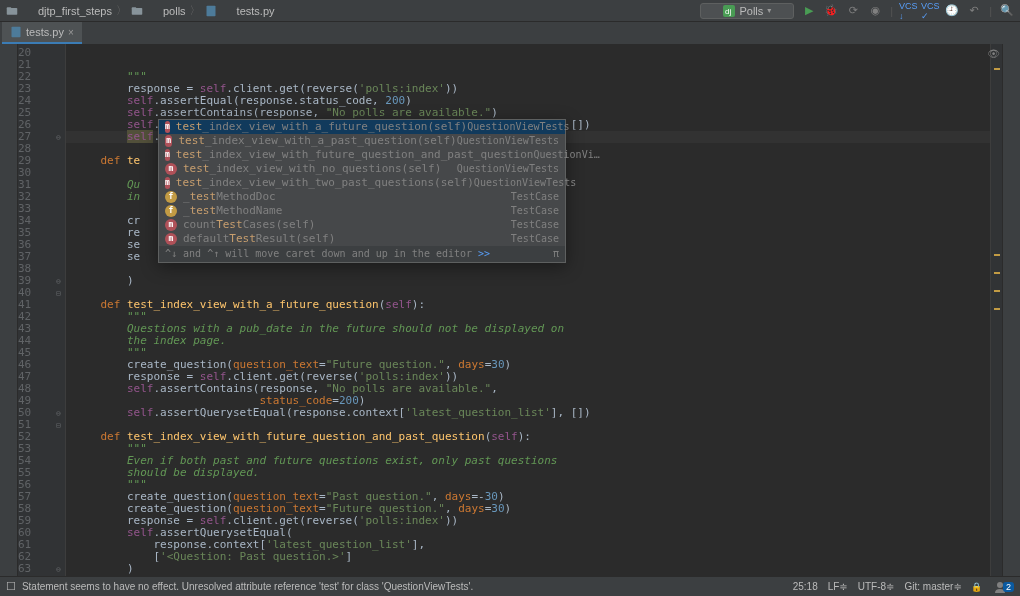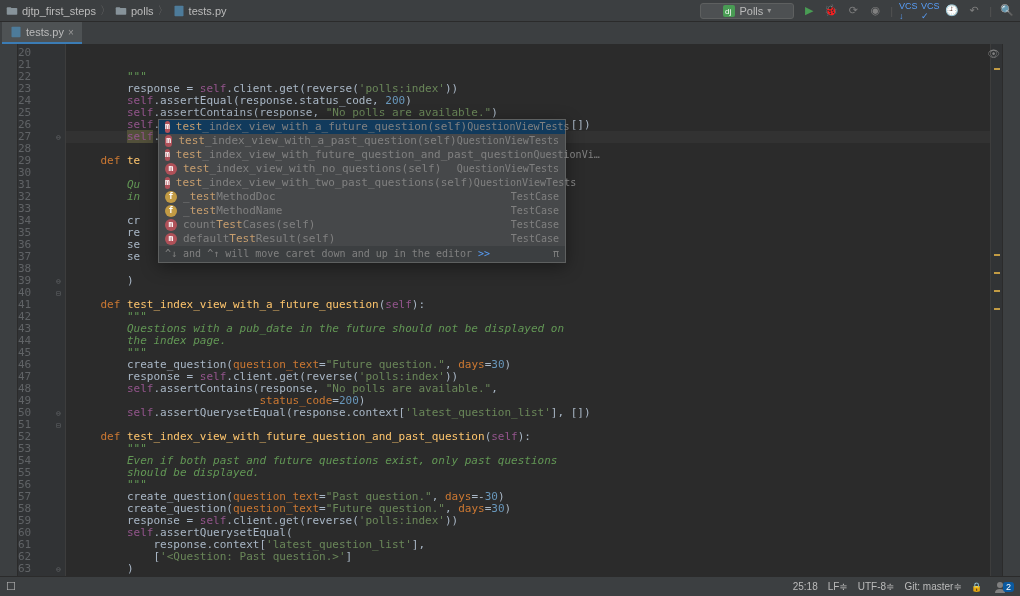--- a/index.html
+++ b/index.html
@@ -26,21 +26,21 @@
     }
     .breadcrumb {
       display: flex;
       align-items: center;
       gap: 4px;
       flex: 1;
     }
     .breadcrumb-item {
       display: flex;
       align-items: flex-end;
-      gap: 4px;
+      gap: 20px;
       color: #bbb;
     }
     .breadcrumb-sep { color: #666; }
     .folder-icon { width: 12px; height: 12px; }
     .py-icon { width: 12px; height: 12px; }
     .toolbar-right {
       display: flex;
       align-items: center;
       gap: 8px;
     }
@@ -393,20 +393,21 @@
       <div class="marker warn" style="top:246px"></div>
       <div class="marker warn" style="top:264px"></div>
     </div>
   </div>
   <div class="side-strip-right"></div>
 </div>
 
 <div class="statusbar">
   <div class="status-left">
     <span class="hide-icon">☐</span>
+    <span>Statement seems to have no effect. Unresolved attribute reference 'test' for class 'QuestionViewTests'.</span>
   </div>
   <div class="status-right">
     <span>25:18</span>
     <span>LF≑</span>
     <span>UTF-8≑</span>
     <span>Git: master≑</span>
     <span class="lock-badge">🔒</span>
     <span style="display:flex;align-items:center;">
       <svg width="14" height="14" viewBox="0 0 14 14">
           <circle cx="7" cy="5" r="3" fill="#808080"></circle>

